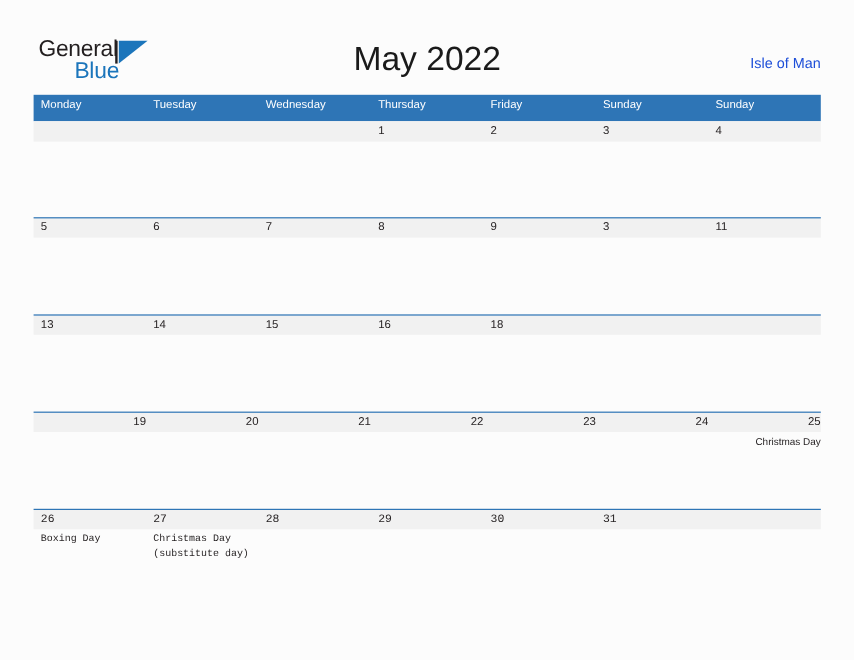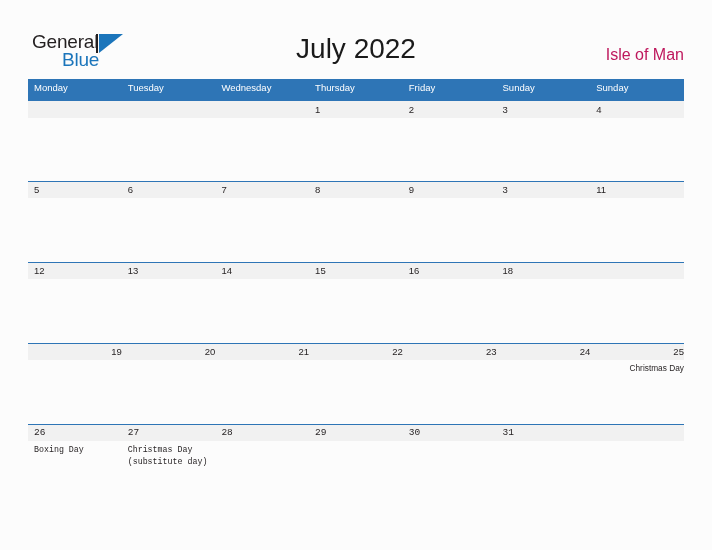--- a/index.html
+++ b/index.html
@@ -75,22 +75,22 @@
     font-size: 28px;
     font-weight: 400;
     color: #1a1a1a;
     letter-spacing: 0px;
   }
 
   .cal-location {
     position: absolute;
     right: 28px;
     top: 46px;
-    font-size: 16px;
-    color: #be185d;
+    font-size: 12px;
+    color: #1d4ed8;
   }
 
   
   .calendar {
     position: absolute;
     left: 28px;
     top: 79px;
     width: 656px;
   }
   .weekday-row {
@@ -158,21 +158,21 @@
 
 <div class="top-bar">
 
   <div class="logo">
     <span class="logo-general">General</span>
     <span class="logo-flag-pole"></span>
     <span class="logo-flag"></span>
     <span class="logo-blue">Blue</span>
   </div>
 
-  <div class="cal-title">July 2022</div>
+  <div class="cal-title">May 2022</div>
 
   <div class="cal-location">Isle of Man</div>
 
 </div>
 
 <div class="calendar">
 
   <div class="weekday-row">
     <div class="weekday-cell">Monday</div>
     <div class="weekday-cell">Tuesday</div>
@@ -220,21 +220,20 @@
       <div class="event-cell"></div>
       <div class="event-cell"></div>
       <div class="event-cell"></div>
       <div class="event-cell"></div>
       <div class="event-cell"></div>
     </div>
   </div>
 
   <div class="week-row separator" style="height:81px;">
     <div class="date-band">
-      <div class="date-cell">12</div>
       <div class="date-cell">13</div>
       <div class="date-cell">14</div>
       <div class="date-cell">15</div>
       <div class="date-cell">16</div>
       <div class="date-cell">18</div>
     </div>
     <div class="event-band">
       <div class="event-cell"></div>
       <div class="event-cell"></div>
       <div class="event-cell"></div>

